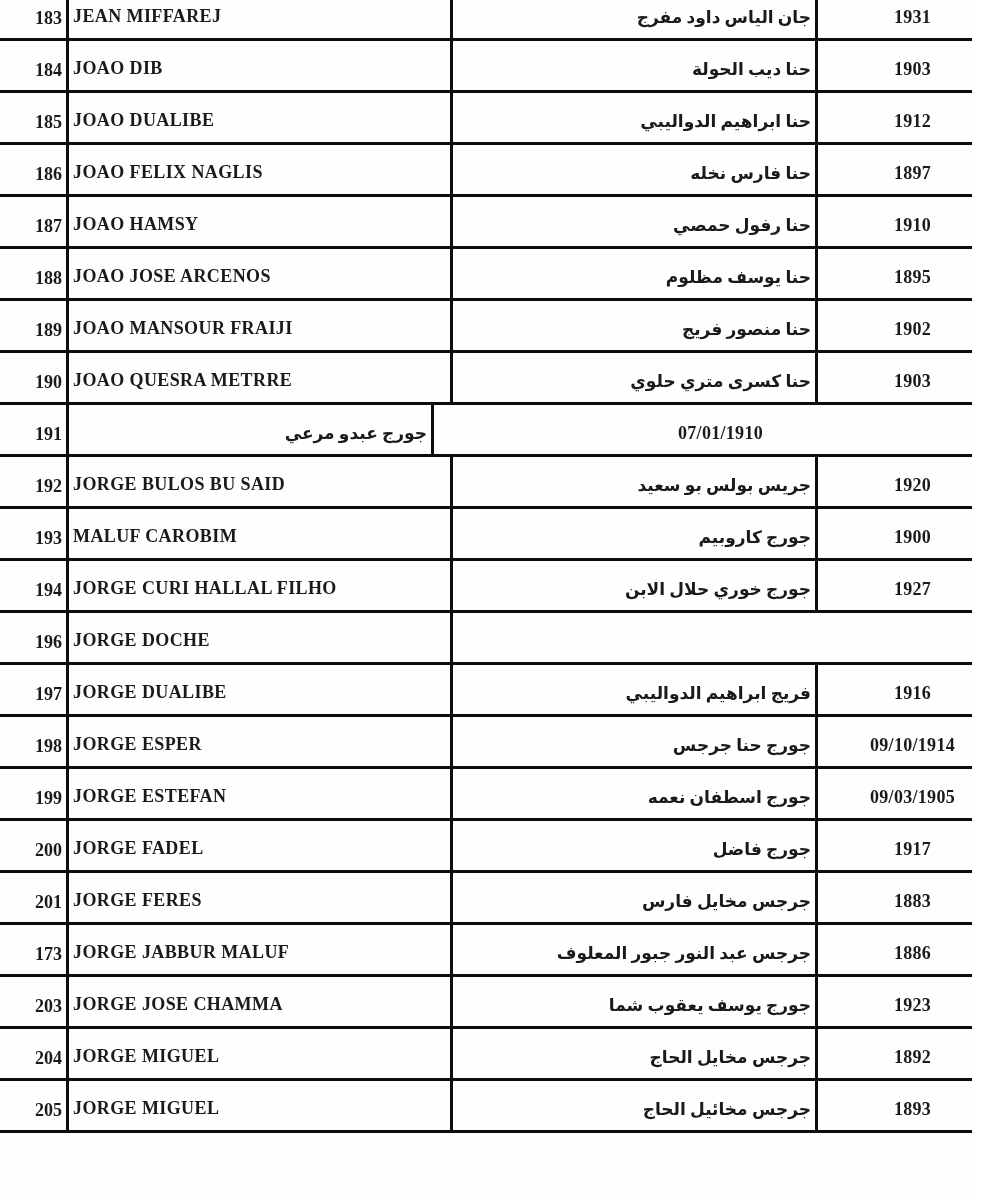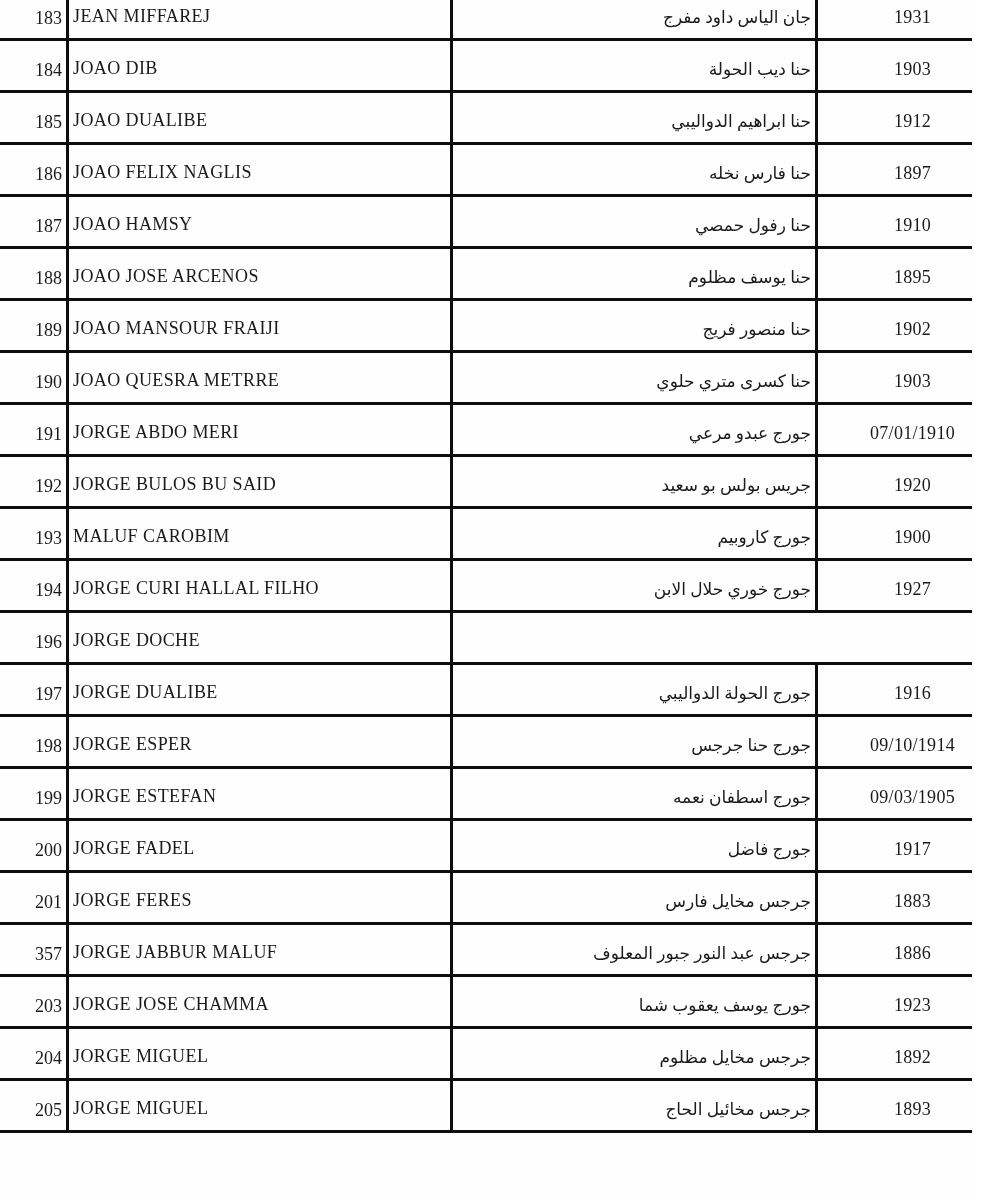--- a/index.html
+++ b/index.html
@@ -8,20 +8,21 @@
     background:#ffffff;
     font-family:"Liberation Serif","DejaVu Serif",serif;
     color:#1a1a1a;
     overflow:hidden;
   }
   .page{
     position:relative;
     width:972px;height:1200px;
     background:#fefefe;
     overflow:hidden;
+    font-weight:bold;
   }
   .table{
     position:absolute;
     left:0;
     top:-11px;
     width:987px;
   }
   .row{
     display:flex;
     height:52px;
@@ -125,21 +126,20 @@
 
   <div class="row">
     <div class="cell num">190</div>
     <div class="cell name">JOAO QUESRA METRRE</div>
     <div class="cell ar">حنا كسرى متري حلوي</div>
     <div class="cell year">1903</div>
   </div>
 
   <div class="row">
     <div class="cell num">191</div>
-    <div class="cell name">JORGE ABDO MERI</div>
     <div class="cell ar">جورج عبدو مرعي</div>
     <div class="cell year">07/01/1910</div>
   </div>
 
   <div class="row">
     <div class="cell num">192</div>
     <div class="cell name">JORGE BULOS BU SAID</div>
     <div class="cell ar">جريس بولس بو سعيد</div>
     <div class="cell year">1920</div>
   </div>
@@ -160,21 +160,21 @@
 
 
   <div class="row">
     <div class="cell num">196</div>
     <div class="cell name">JORGE DOCHE</div>
   </div>
 
   <div class="row">
     <div class="cell num">197</div>
     <div class="cell name">JORGE DUALIBE</div>
-    <div class="cell ar">جورج الحولة الدواليبي</div>
+    <div class="cell ar">فريج ابراهيم الدواليبي</div>
     <div class="cell year">1916</div>
   </div>
 
   <div class="row">
     <div class="cell num">198</div>
     <div class="cell name">JORGE ESPER</div>
     <div class="cell ar">جورج حنا جرجس</div>
     <div class="cell year">09/10/1914</div>
   </div>
 
@@ -193,37 +193,37 @@
   </div>
 
   <div class="row">
     <div class="cell num">201</div>
     <div class="cell name">JORGE FERES</div>
     <div class="cell ar">جرجس مخايل فارس</div>
     <div class="cell year">1883</div>
   </div>
 
   <div class="row">
-    <div class="cell num">357</div>
+    <div class="cell num">173</div>
     <div class="cell name">JORGE JABBUR MALUF</div>
     <div class="cell ar">جرجس عبد النور جبور المعلوف</div>
     <div class="cell year">1886</div>
   </div>
 
   <div class="row">
     <div class="cell num">203</div>
     <div class="cell name">JORGE JOSE CHAMMA</div>
     <div class="cell ar">جورج يوسف يعقوب شما</div>
     <div class="cell year">1923</div>
   </div>
 
   <div class="row">
     <div class="cell num">204</div>
     <div class="cell name">JORGE MIGUEL</div>
-    <div class="cell ar">جرجس مخايل مظلوم</div>
+    <div class="cell ar">جرجس مخايل الحاج</div>
     <div class="cell year">1892</div>
   </div>
 
   <div class="row">
     <div class="cell num">205</div>
     <div class="cell name">JORGE MIGUEL</div>
     <div class="cell ar">جرجس مخائيل الحاج</div>
     <div class="cell year">1893</div>
   </div>
 </div>

